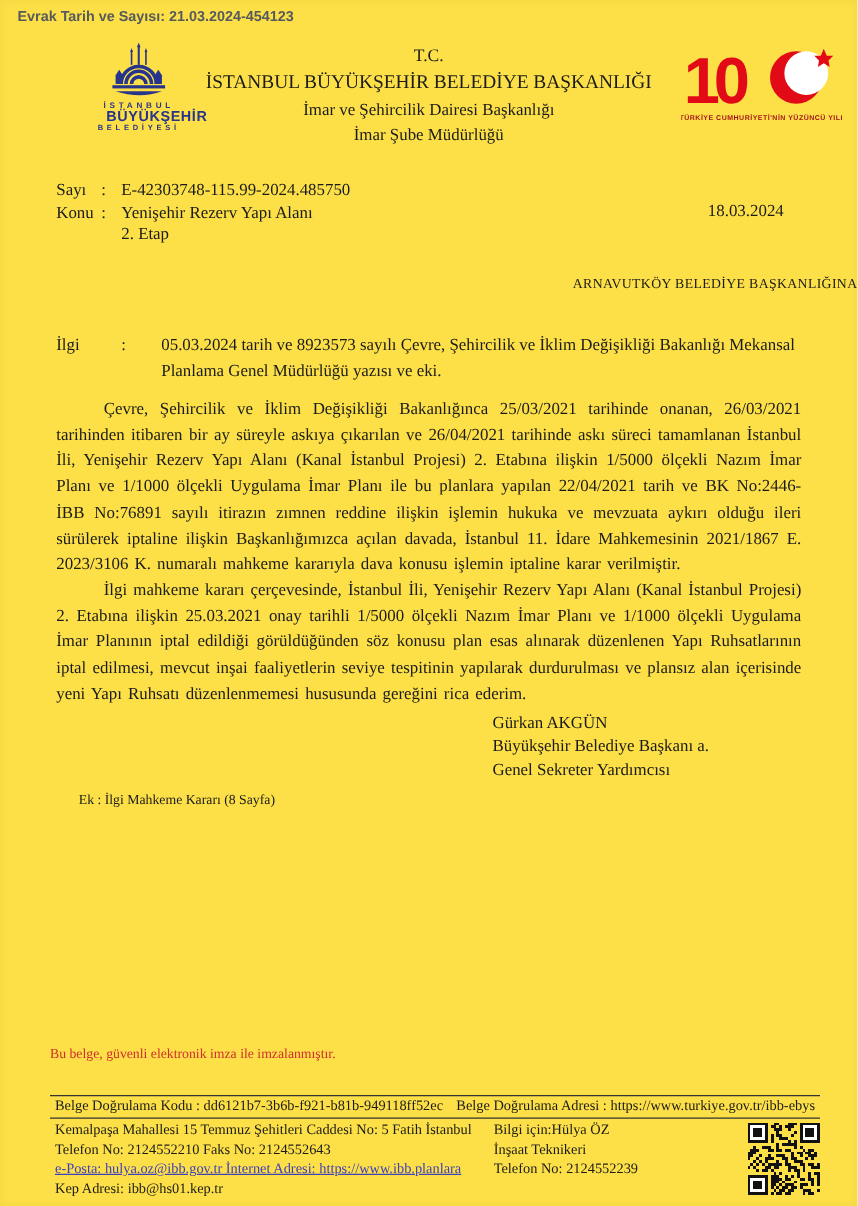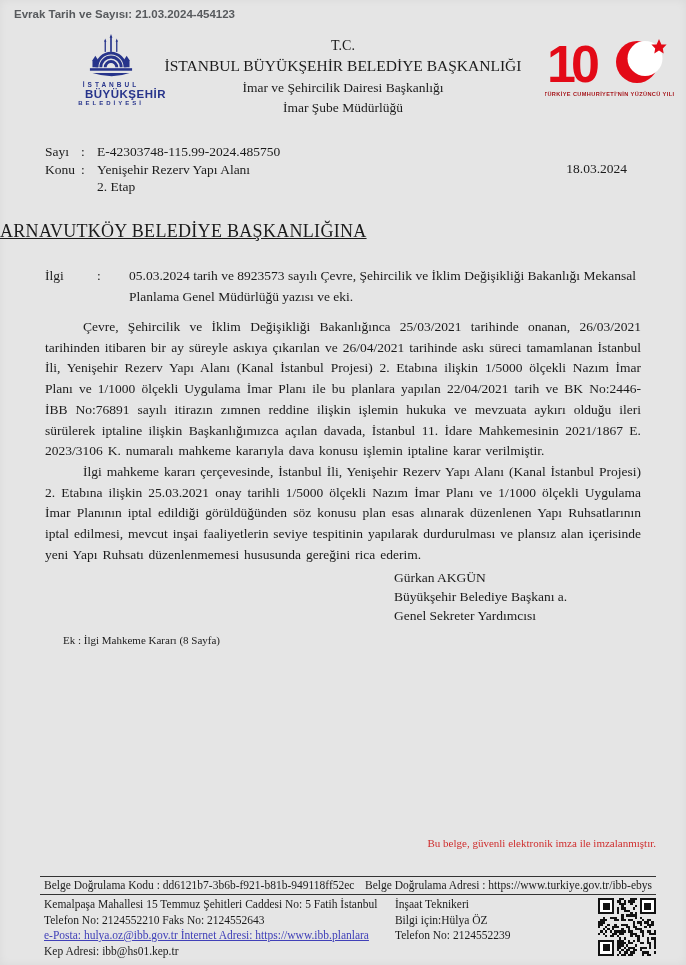--- a/index.html
+++ b/index.html
@@ -1,17 +1,17 @@
 <!DOCTYPE html>
 <html><head>
 <meta charset="utf-8">
 <style>
   html,body{margin:0;padding:0;background:#ffffff;}
   .page{
-    position:relative;width:686px;height:965px;background:#e5e5e5;overflow:hidden;
+    position:relative;width:686px;height:965px;background:#fde047;overflow:hidden;
     font-family:"Liberation Serif","DejaVu Serif",serif;color:#1b1b1b;
     box-shadow:inset 0 0 8px rgba(0,0,0,0.05);
   }
   
   .evrak-meta{
     position:absolute;top:8px;left:14px;
     font-family:"Liberation Sans",sans-serif;font-weight:bold;
     font-size:11.5px;color:#575a5d;
   }
   
@@ -25,36 +25,36 @@
   .head-title{font-size:15.5px;margin-top:3px;}
   .head-sub{font-size:13.5px;margin-top:5px;}
   .logo-100{position:absolute;top:36px;right:8px;width:134px;text-align:center;}
   
   .ref-block{position:absolute;top:143px;left:45px;right:45px;font-size:13.5px;}
   .ref-row{display:flex;line-height:17.5px;}
   .ref-label{width:36px;}
   .ref-colon{width:16px;}
   .ref-date{position:absolute;top:0;right:14px;margin-top:18px;}
   
-  .addressee{position:absolute;top:221px;left:0;right:0;text-align:left;font-size:18px;letter-spacing:.3px;text-decoration:underline;}
+  .addressee{position:absolute;top:221px;left:0;right:0;text-align:right;font-size:11px;letter-spacing:.3px;}
   
   .ilgi{position:absolute;top:266px;left:45px;right:45px;font-size:13.5px;display:flex;line-height:20.5px;gap:16px;}
   .ilgi-label{width:36px;}
   .ilgi-colon{width:16px;}
   .ilgi-text{flex:1;}
   
   .body-text{position:absolute;top:317px;left:45px;right:45px;font-size:13.5px;line-height:20.7px;text-align:justify;}
   .body-text p{margin:0;text-indent:38px;word-spacing:1.5px;}
   
   .signature{position:absolute;top:568px;right:12px;width:280px;font-size:13.5px;line-height:19px;}
   
   .ek-line{position:absolute;top:634px;left:63px;font-size:11px;}
   
   .footer{position:absolute;top:836px;left:40px;right:30px;font-size:11.5px;line-height:15.5px;}
-  .esign{text-align:right;color:#cf2e2e;font-size:11px;margin-bottom:3px;}
+  .esign{text-align:left;color:#cf2e2e;font-size:11px;margin-bottom:3px;}
   .dg-row{display:flex;justify-content:space-between;border-top:1.5px solid #333;border-bottom:1.5px solid #333;padding:1px 4px;margin-top:24px;}
   .cols{display:flex;padding-top:2px;}
   .col-left{width:56%;padding-left:4px;}
   .col-right{flex:1;padding-left:6px;}
   .link-line{color:#4040b8;text-decoration:underline;cursor:pointer;}
   .qr-box{width:58px;height:58px;margin-top:1px;}
 </style>
 </head>
 <body>
 
@@ -150,22 +150,22 @@
       <span>Belge Doğrulama Adresi : https://www.turkiye.gov.tr/ibb-ebys</span>
     </div>
     <div class="cols">
       <div class="col-left">
         <div>Kemalpaşa Mahallesi 15 Temmuz Şehitleri Caddesi No: 5 Fatih İstanbul</div>
         <div>Telefon No: 2124552210   Faks No: 2124552643</div>
         <div class="link-line">e-Posta: hulya.oz@ibb.gov.tr   İnternet Adresi: https://www.ibb.planlara</div>
         <div>Kep Adresi: ibb@hs01.kep.tr</div>
       </div>
       <div class="col-right">
+        <div>Bilgi için:Hülya ÖZ</div>
         <div>İnşaat Teknikeri</div>
-        <div>Bilgi için:Hülya ÖZ</div>
         <div>Telefon No: 2124552239</div>
       </div>
       <div class="qr-box"><svg viewBox="0 0 25 25" width="100%" height="100%" shape-rendering="crispEdges">
             <rect x="9" y="0" width="1" height="1" fill="#111"></rect>
             <rect x="10" y="0" width="1" height="1" fill="#111"></rect>
             <rect x="14" y="0" width="1" height="1" fill="#111"></rect>
             <rect x="15" y="0" width="1" height="1" fill="#111"></rect>
             <rect x="16" y="0" width="1" height="1" fill="#111"></rect>
             <rect x="8" y="1" width="1" height="1" fill="#111"></rect>
             <rect x="9" y="1" width="1" height="1" fill="#111"></rect>

